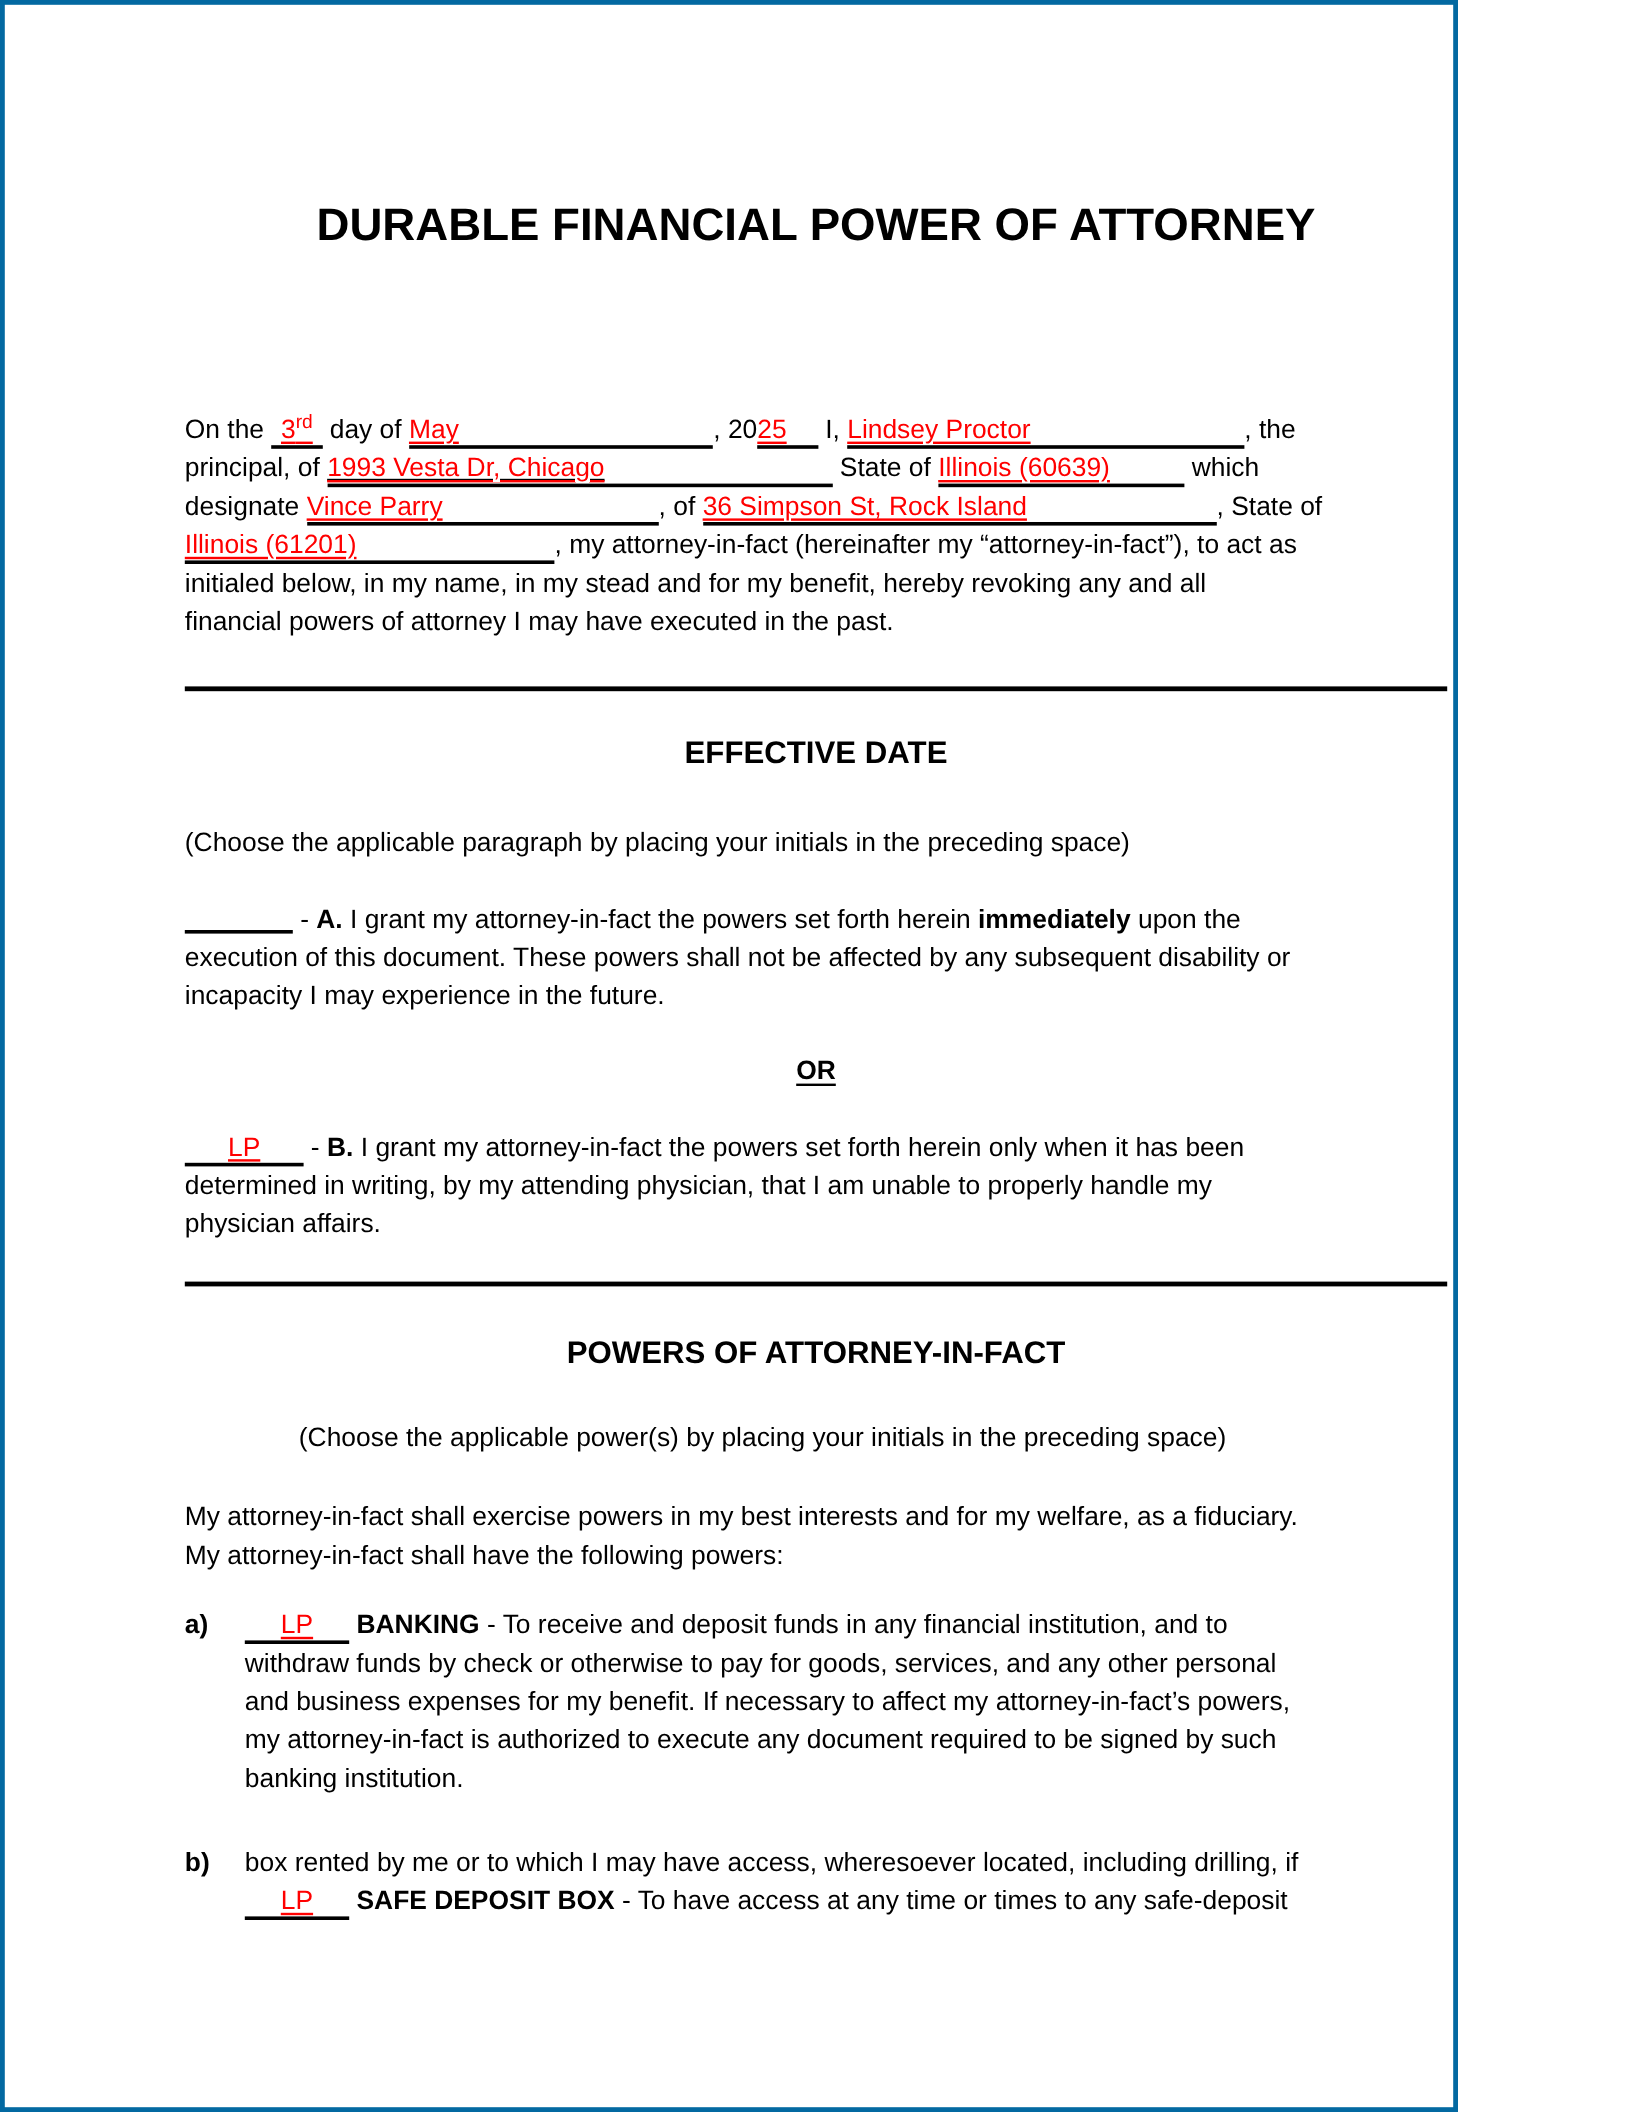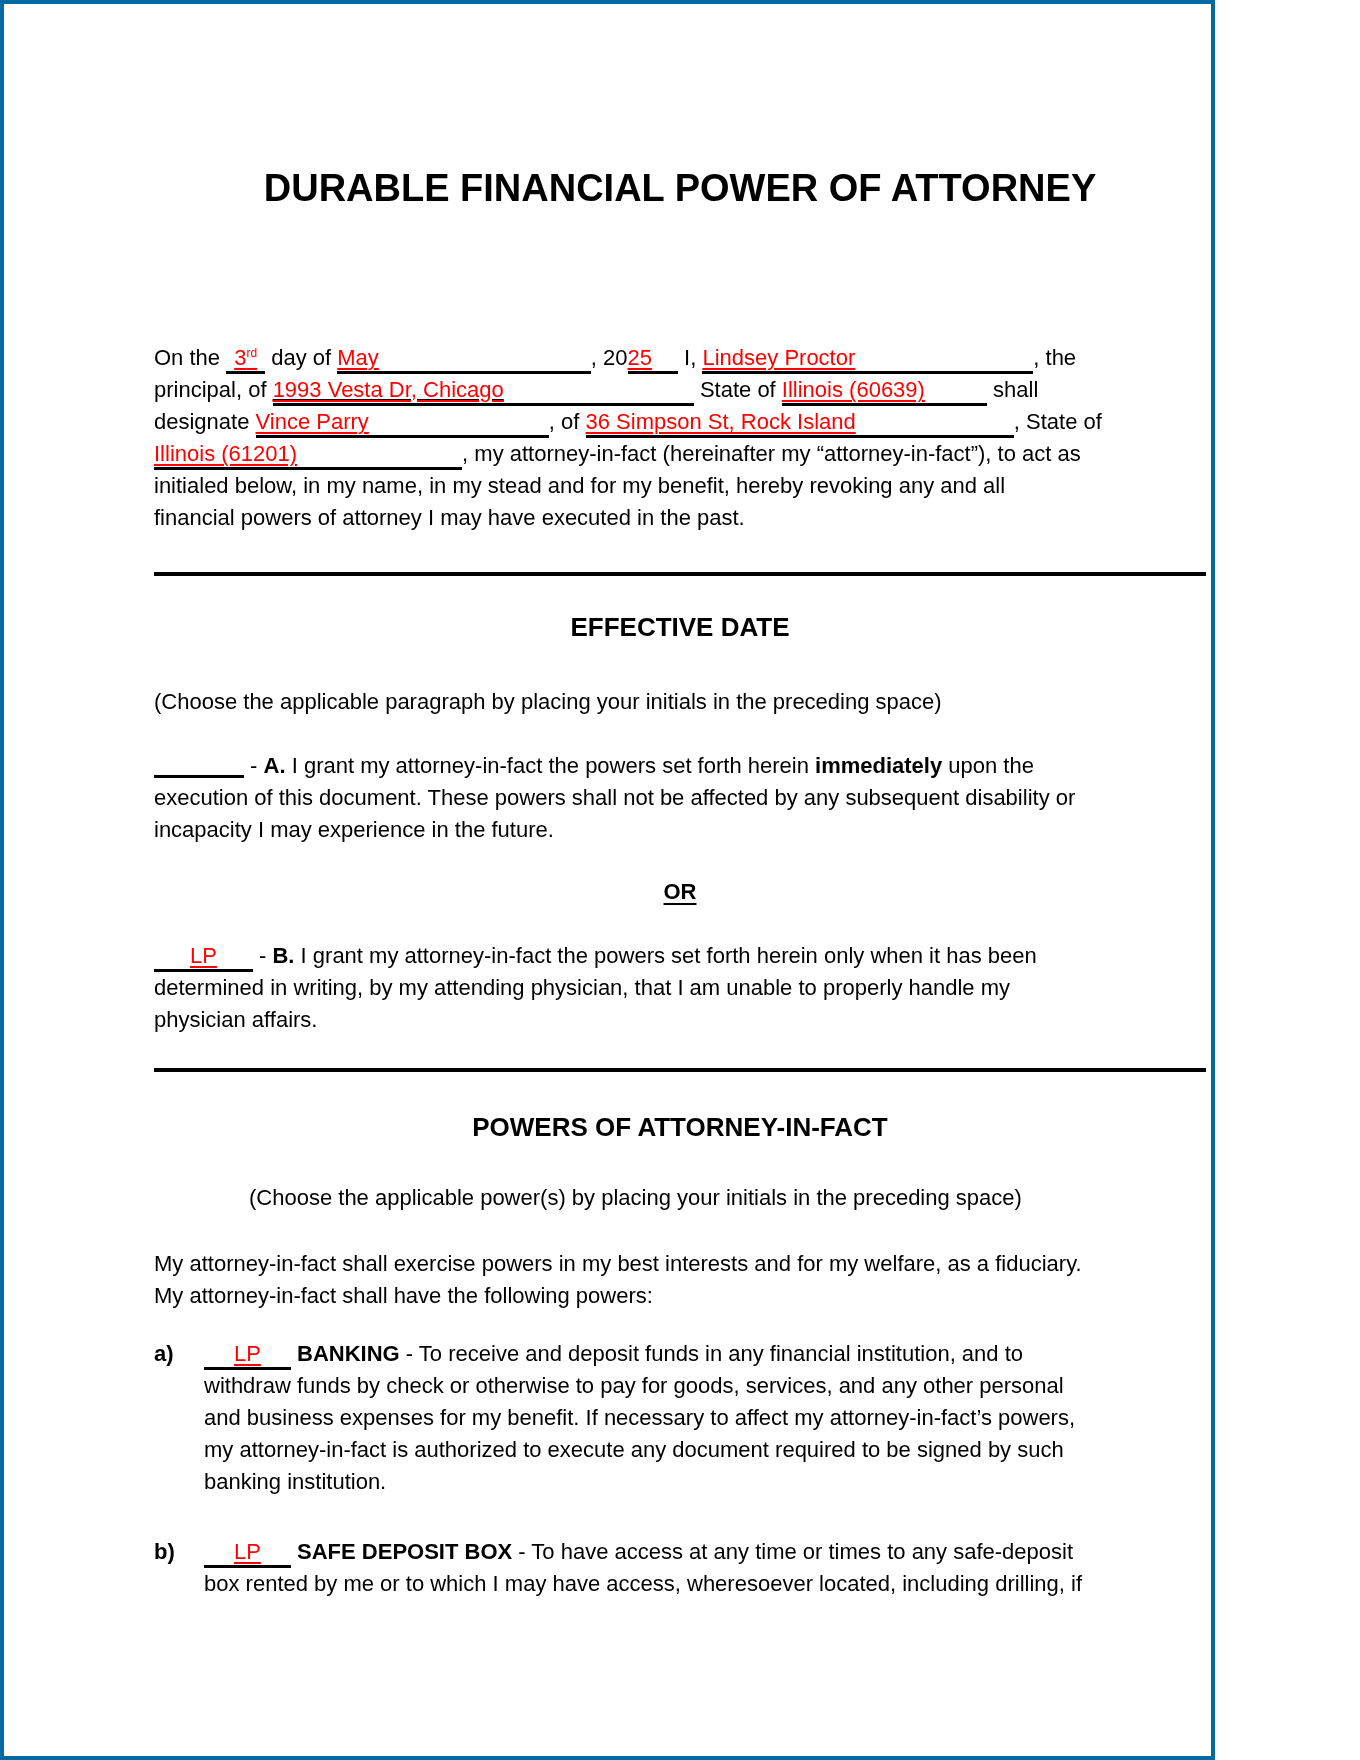--- a/index.html
+++ b/index.html
@@ -49,39 +49,39 @@
     border-bottom:3px solid #000;
     line-height:26px;
   }
   .blank-empty{height:23px;vertical-align:-5px;}
   .fill{
     color:#ff0000;
     text-decoration:underline;
     text-decoration-thickness:2px;
     text-underline-offset:3px;
   }
-  .fill sup{font-size:12px;line-height:0;}
+  .fill sup{font-size:16px;line-height:0;}
   .footer{
     position:absolute;left:158px;top:1662px;width:1082px;
     display:flex;justify-content:space-between;align-items:center;
   }
   .brand{font-size:24px;font-weight:700;color:#8a8a8a;}
   .pageno{font-size:22px;color:#919191;}
 </style>
 </head>
 <body>
 
 <div class="page">
   <div class="content">
 
     <div class="doc-title">DURABLE FINANCIAL POWER OF ATTORNEY</div>
 
     <div class="para intro-para" style="margin-top:132px;">
       <div class="ln"><span>On the </span><span class="blank" style="padding:0 8px;"><span class="fill"><span>3</span><sup>rd</sup></span></span><span> day of </span><span class="blank" style="padding-right:212px;"><span class="fill">May</span></span><span>, 20</span><span class="blank" style="padding-right:26px;"><span class="fill">25</span></span><span> I, </span><span class="blank" style="padding-right:178px;"><span class="fill">Lindsey Proctor</span></span><span>, the</span></div>
-      <div class="ln"><span>principal, of </span><span class="blank" style="padding-right:190px;text-decoration:underline;"><span class="fill">1993 Vesta Dr, Chicago</span></span><span> State of </span><span class="blank" style="padding-right:62px;"><span class="fill">Illinois (60639)</span></span><span> shall</span></div>
+      <div class="ln"><span>principal, of </span><span class="blank" style="padding-right:190px;text-decoration:underline;"><span class="fill">1993 Vesta Dr, Chicago</span></span><span> State of </span><span class="blank" style="padding-right:62px;"><span class="fill">Illinois (60639)</span></span><span> which</span></div>
       <div class="ln"><span>designate </span><span class="blank" style="padding-right:180px;"><span class="fill">Vince Parry</span></span><span>, of </span><span class="blank" style="padding-right:158px;"><span class="fill">36 Simpson St, Rock Island</span></span><span>, State of</span></div>
       <div class="ln"><span class="blank" style="padding-right:165px;"><span class="fill">Illinois (61201)</span></span><span>, my attorney-in-fact (hereinafter my “attorney-in-fact”), to act as</span></div>
       <div class="ln"><span>initialed below, in my name, in my stead and for my benefit, hereby revoking any and all</span></div>
       <div class="ln"><span>financial powers of attorney I may have executed in the past.</span></div>
     </div>
 
     <hr class="rule">
 
     <div class="h2">EFFECTIVE DATE</div>
 
@@ -119,20 +119,20 @@
         <div class="ln"><span>withdraw funds by check or otherwise to pay for goods, services, and any other personal</span></div>
         <div class="ln"><span>and business expenses for my benefit. If necessary to affect my attorney-in-fact’s powers,</span></div>
         <div class="ln"><span>my attorney-in-fact is authorized to execute any document required to be signed by such</span></div>
         <div class="ln"><span>banking institution.</span></div>
       </div>
     </div>
 
     <div class="power-item power-item-b">
       <div class="power-marker">b)</div>
       <div class="power-body">
+        <div class="ln"><span>box rented by me or to which I may have access, wheresoever located, including drilling, if</span></div>
         <div class="ln"><span class="blank" style="padding:0 30px;"><span class="fill">LP</span></span><span> </span><b>SAFE DEPOSIT BOX</b><span> - To have access at any time or times to any safe-deposit</span></div>
-        <div class="ln"><span>box rented by me or to which I may have access, wheresoever located, including drilling, if</span></div>
       </div>
     </div>
 
   </div>
 
 </div>
 
 </body></html>

